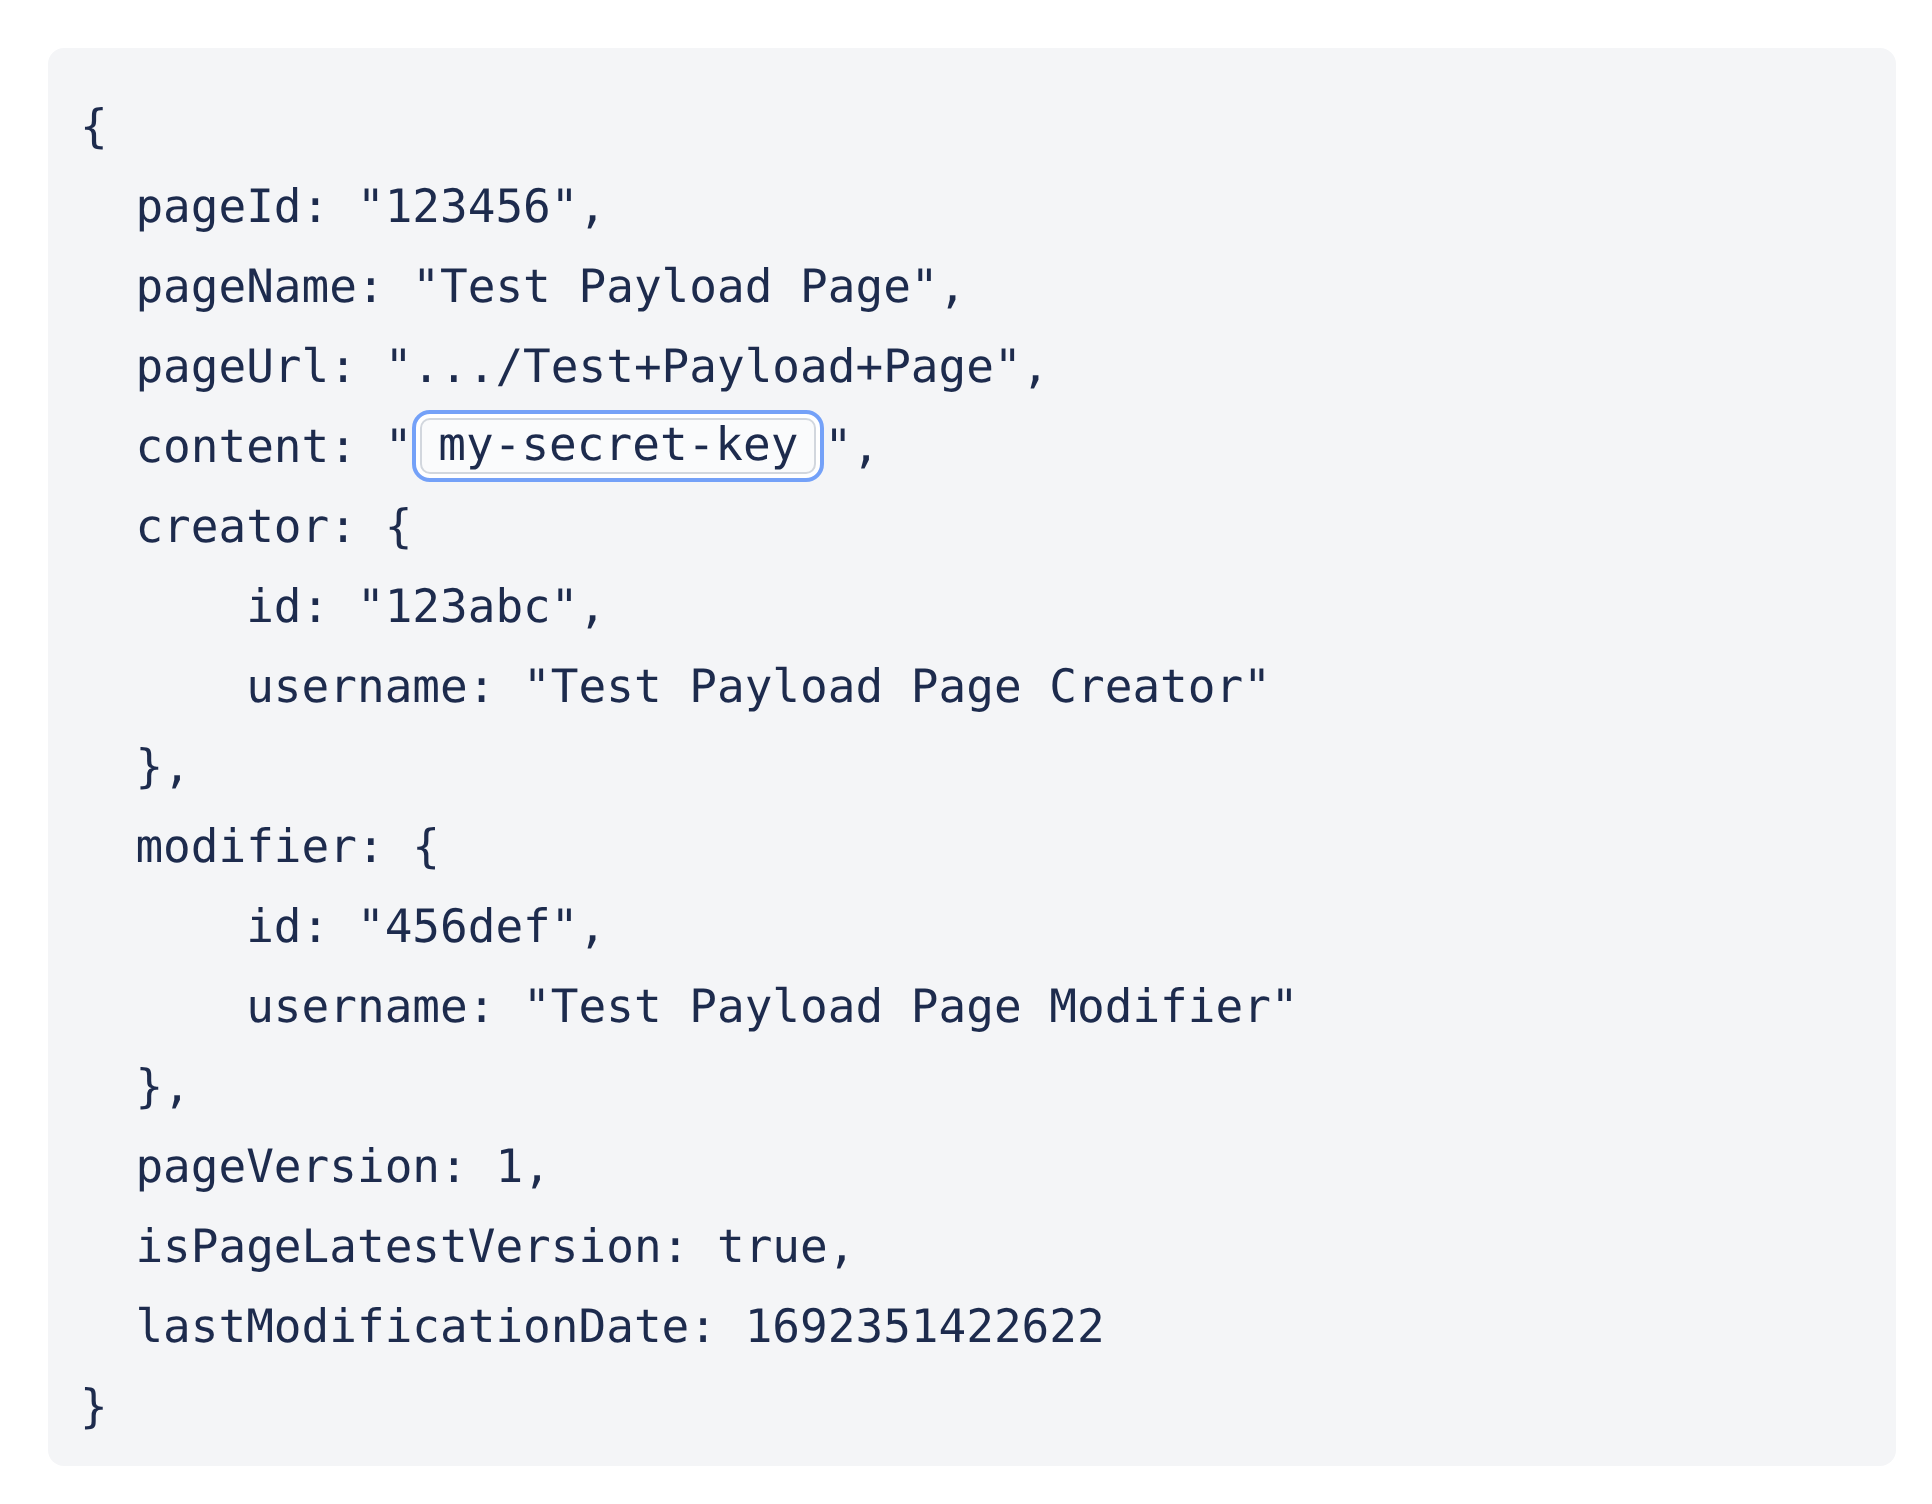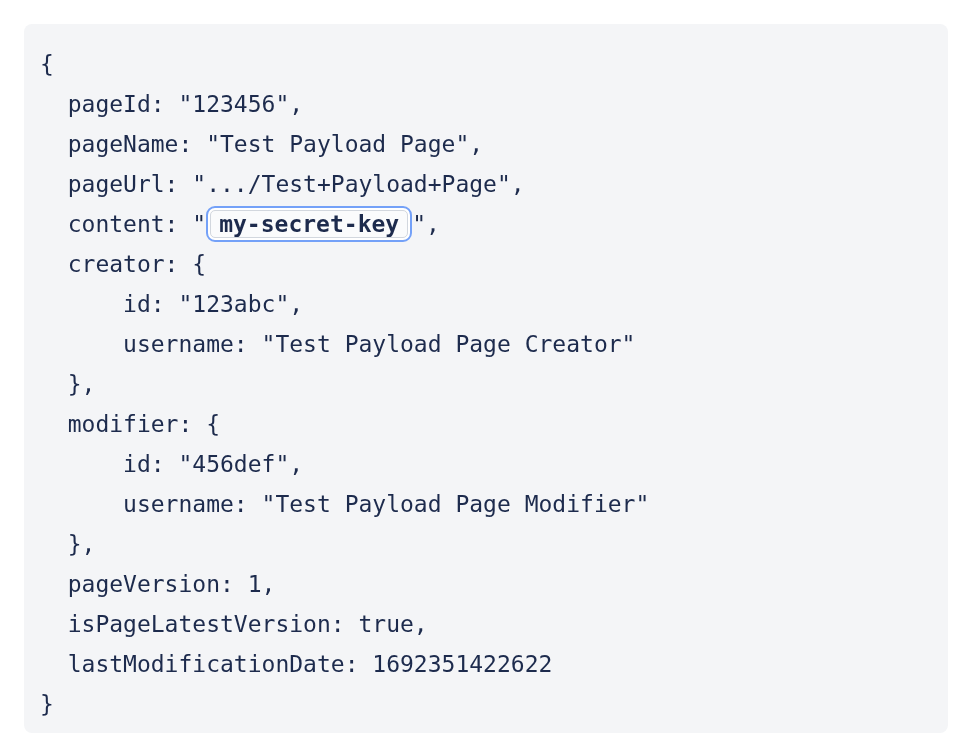--- a/index.html
+++ b/index.html
@@ -53,21 +53,21 @@
     padding: 2px;
   }
   .chip-inner {
     display: block;
     background: var(--chip-background);
     border: 1px solid var(--chip-border);
     border-radius: 5px;
     padding: 0 8px;
     line-height: 26px;
     font-size: 23px;
-    font-weight: 700;
+    font-weight: 400;
     color: var(--code-text);
     white-space: pre;
   }
 </style>
 </head>
 <body>
 
 <div class="code-panel">
   <pre class="code"><div class="code-line">{</div><div class="code-line">  pageId: "123456",</div><div class="code-line">  pageName: "Test Payload Page",</div><div class="code-line">  pageUrl: ".../Test+Payload+Page",</div><div class="code-line"><span>  content: "</span><span class="chip-ring"><span class="chip-inner">my-secret-key</span></span><span>",</span></div><div class="code-line">  creator: {</div><div class="code-line">      id: "123abc",</div><div class="code-line">      username: "Test Payload Page Creator"</div><div class="code-line">  },</div><div class="code-line">  modifier: {</div><div class="code-line">      id: "456def",</div><div class="code-line">      username: "Test Payload Page Modifier"</div><div class="code-line">  },</div><div class="code-line">  pageVersion: 1,</div><div class="code-line">  isPageLatestVersion: true,</div><div class="code-line">  lastModificationDate: 1692351422622</div><div class="code-line">}</div></pre>
 </div>

